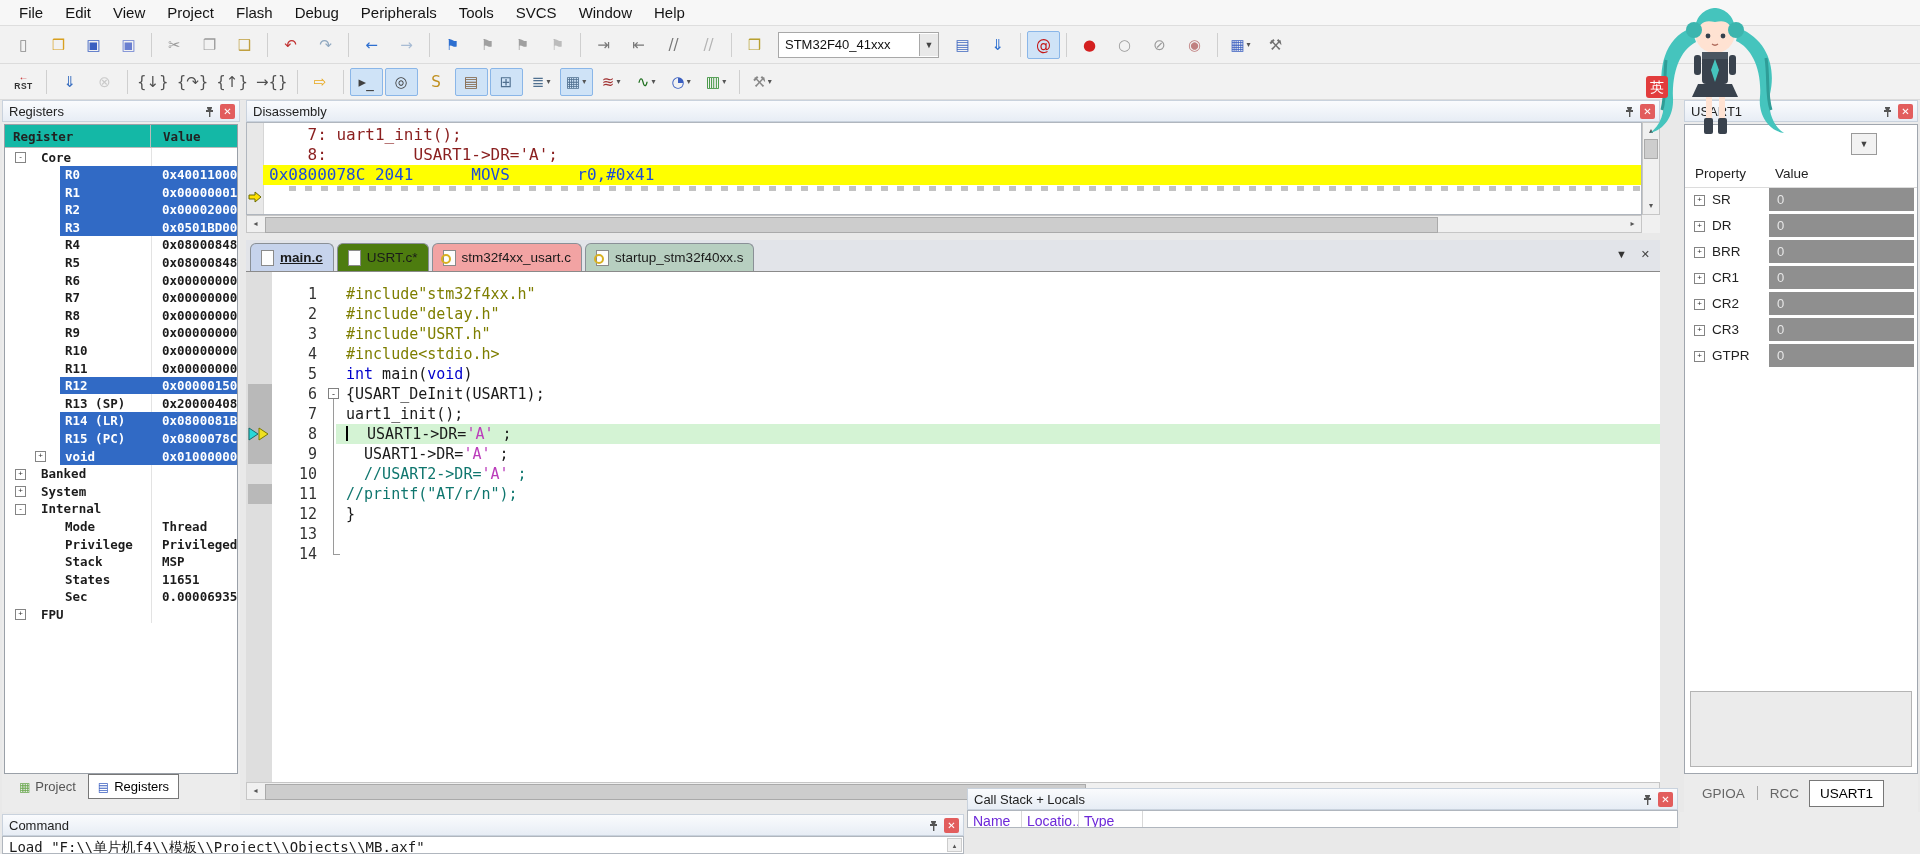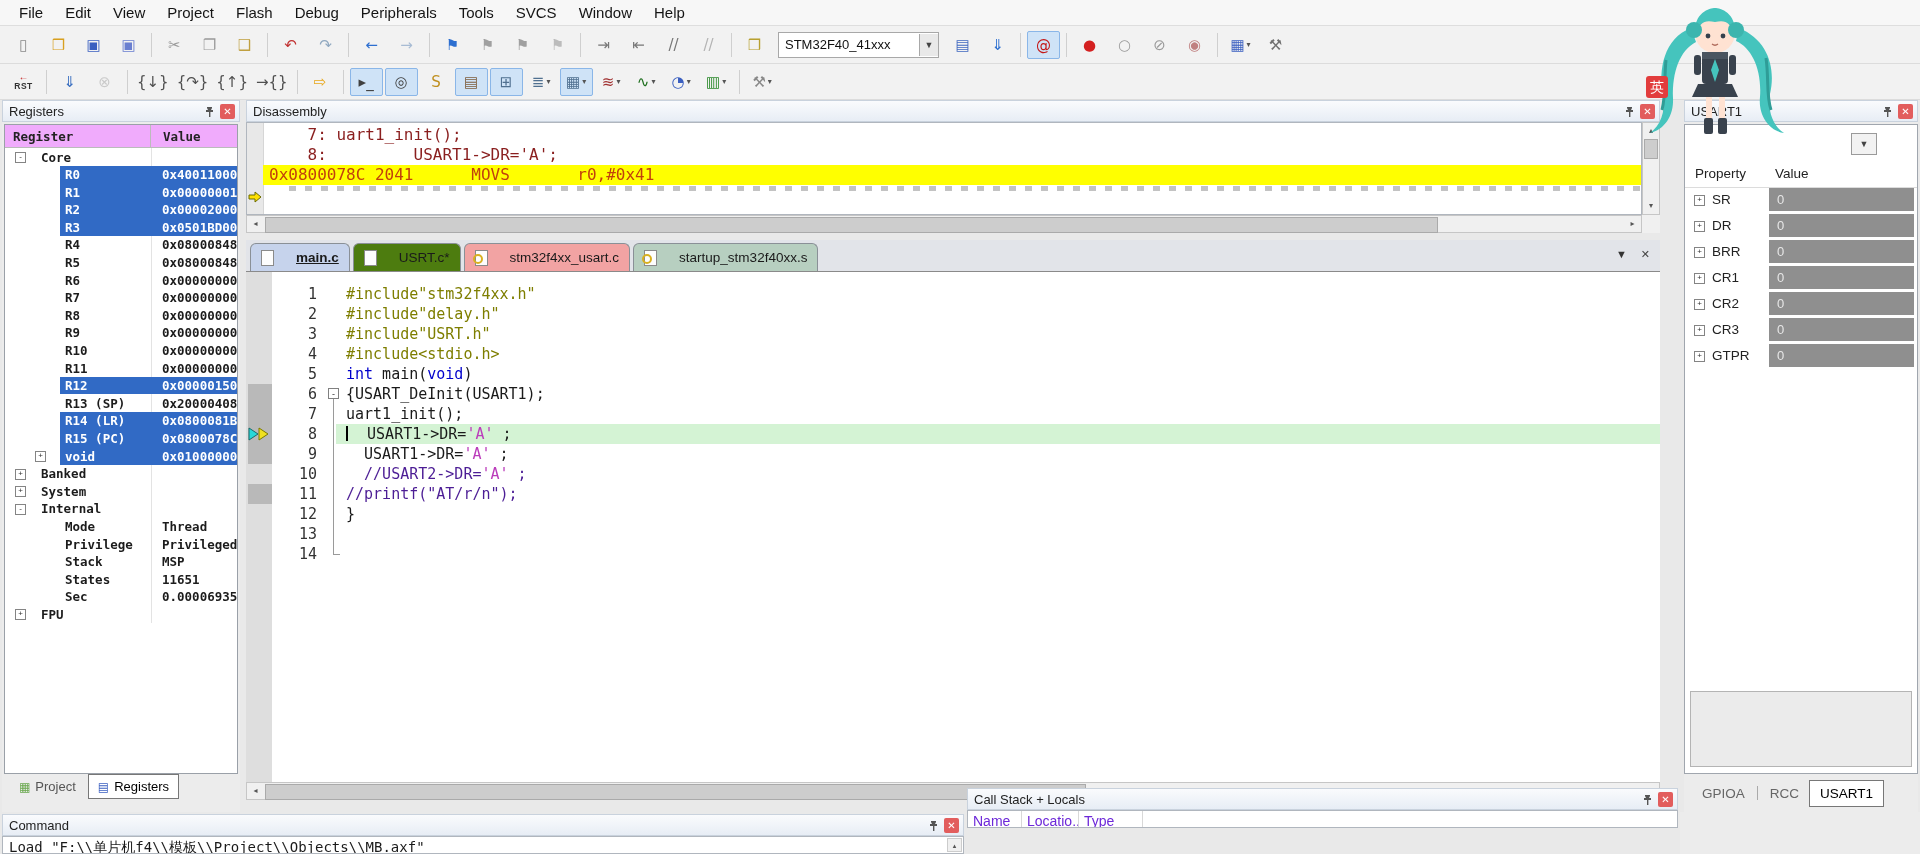--- a/index.html
+++ b/index.html
@@ -27,21 +27,21 @@
   
   .panel{position:absolute;background:#ececec;box-sizing:border-box}
   .panel-title{height:22px;background:linear-gradient(#fafbfd,#e7edf5);border:1px solid #c9d2dd;display:flex;align-items:center;padding:0 6px;font-size:13px;color:#222;position:relative;box-sizing:border-box}
   .cap-btns{position:absolute;right:4px;top:3px;display:flex;gap:4px;align-items:center}
   .closeb{width:15px;height:15px;background:#e25d5d;color:#fff;font-size:10px;line-height:15px;text-align:center;border-radius:2px}
   .pin{width:13px;height:15px;display:flex;align-items:center;justify-content:center}
 
   
   #registers-panel{left:2px;top:100px;width:238px;height:712px}
   #reg-table{position:absolute;left:2px;right:2px;top:24px;bottom:38px;background:#fff;border:1px solid #9aa0a8;overflow:hidden}
-  #reg-head{display:flex;height:22px;background:#f0abfc;border-bottom:1px solid #bbb;font:700 12.5px "DejaVu Sans Mono",monospace;color:#222}
+  #reg-head{display:flex;height:22px;background:#14b8a6;border-bottom:1px solid #bbb;font:700 12.5px "DejaVu Sans Mono",monospace;color:#222}
   #reg-head .c1{width:146px;border-right:1px solid #bbb;padding:4px 0 0 8px;box-sizing:border-box}
   #reg-head .c2{flex:1;padding:4px 0 0 12px}
   #reg-rows{position:relative}
   #reg-rows::before{content:"";position:absolute;left:146px;top:0;bottom:0;border-left:1px solid #e3e3e3}
   .reg-row{position:relative;height:17.6px;font:700 12.5px "DejaVu Sans Mono",monospace;color:#1c1c1c;white-space:nowrap}
   .reg-row.selected{background:linear-gradient(to right,#fff 55px,#316ac5 55px);color:#fff}
   .reg-row .lbl{position:absolute;left:60px;top:1.5px}
   .reg-row.group .lbl{left:36px}
   .reg-row .val{position:absolute;left:157px;top:1.5px}
   .exp{position:absolute;top:4px;width:9px;height:9px;border:1px solid #848484;background:#fff;color:#333;font:8px/8px "Liberation Sans",sans-serif;text-align:center}
@@ -52,60 +52,60 @@
   .btab.active{background:#fff;border:1px solid #777;color:#000}
   .bicon{font-size:12px;font-family:"DejaVu Sans",sans-serif}
 
   
   #disasm-panel{left:246px;top:100px;width:1414px;height:133px}
   #disasm-body{position:absolute;left:0;right:18px;top:22px;bottom:18px;background:#fff;border:1px solid #b0b6be;overflow:hidden;box-sizing:border-box}
   #disasm-margin{position:absolute;left:0;top:0;bottom:0;width:16px;background:#e8e8e8;border-right:1px solid #d6d6d6}
   #disasm-lines{position:absolute;left:16px;right:0;top:2px}
   .dis-line{height:20px;line-height:20px;font:16px "DejaVu Sans Mono",monospace;white-space:pre;color:#1a1a1a;padding-left:6px}
   .dis-line.src{color:#8a1f1f}
-  .dis-line.current{background:#ffff00;color:#c2410c}
+  .dis-line.current{background:#ffff00;color:#1d4ed8}
   .dis-partial{height:5px;margin:1px 0 0 26px;background:repeating-linear-gradient(90deg,#9a9a9a 0 7px,transparent 7px 16px);opacity:.6}
   .dis-arrow{position:absolute;left:1px}
   .vscroll{position:absolute;right:0;top:22px;bottom:18px;width:18px;background:#f0f0f0;border:1px solid #c6c6c6;box-sizing:border-box}
   .vscroll .sa{height:16px;font-size:8px;color:#555;text-align:center;line-height:16px}
   .vscroll .sadown{position:absolute;bottom:0;left:0;right:0;height:16px;font-size:8px;color:#555;text-align:center;line-height:16px}
   .vscroll .thumb{position:absolute;top:16px;left:1px;right:1px;height:18px;background:#cdcdcd;border:1px solid #aaa}
   .hscroll{position:absolute;bottom:0;height:18px;background:#f0f0f0;border:1px solid #c6c6c6;box-sizing:border-box}
   .hscroll .sal{position:absolute;left:0;top:0;width:17px;height:16px;line-height:16px;text-align:center;font-size:8px;color:#555}
   .hscroll .sar{position:absolute;right:0;top:0;width:17px;height:16px;line-height:16px;text-align:center;font-size:8px;color:#555}
   .hthumb{position:absolute;top:1px;height:14px;background:#cdcdcd;border:1px solid #aaa}
   #disasm-hscroll{left:0;right:18px}
   #disasm-hscroll .hthumb{left:18px;width:84%}
   #disasm-corner{position:absolute;right:0;bottom:0;width:18px;height:18px;background:#f0f0f0}
 
   
   #editor-panel{left:246px;top:240px;width:1414px;height:560px}
   #etabs{position:absolute;top:0;left:0;right:0;height:32px;display:flex;align-items:flex-end;padding-left:4px;gap:3px;border-bottom:1px solid #8a8a8a;box-sizing:border-box;background:#e2e4e9}
-  .etab{height:27px;display:flex;align-items:center;gap:22px;padding:0 10px;border:1px solid #8a9097;border-bottom:none;border-radius:6px 6px 0 0;font-size:13.5px;color:#1a1a1a;white-space:nowrap}
+  .etab{height:27px;display:flex;align-items:center;gap:6px;padding:0 10px;border:1px solid #8a9097;border-bottom:none;border-radius:6px 6px 0 0;font-size:13.5px;color:#1a1a1a;white-space:nowrap}
   .etab.active .lbl{font-weight:bold;text-decoration:underline}
   .ticon{width:11px;height:14px;background:#fdfdfd;border:1px solid #8a8a8a;position:relative;flex:none}
   .ticon.key::after{content:"";position:absolute;left:-3px;top:3px;width:6px;height:6px;border:2px solid #d8b020;border-radius:50%}
   .tab-ctrl{position:absolute;right:10px;top:8px;display:flex;gap:14px;font-size:11px;color:#333}
   #ecode{position:absolute;left:0;right:0;top:32px;bottom:18px;background:#fff;overflow:hidden}
   #emargin{position:absolute;left:0;top:0;bottom:0;width:26px;background:#dedede}
   .mblock{position:absolute;left:2px;width:24px;background:#b9b9b9}
   #egutter{position:absolute;left:26px;top:12px;width:52px;text-align:right;font:15px "DejaVu Sans Mono",monospace;color:#333}
   #egutter div{height:20px;line-height:20px;padding-right:7px}
   #efold{position:absolute;left:78px;top:0;bottom:0;width:20px}
   .foldbox{position:absolute;left:4px;width:11px;height:11px;border:1px solid #808080;background:#fff;font:9px/10px "Liberation Sans",sans-serif;text-align:center;color:#333;box-sizing:border-box}
   .foldline{position:absolute;left:9px;width:1px;background:#9a9a9a}
   .foldend{position:absolute;left:9px;width:7px;height:1px;background:#9a9a9a}
   #elines{position:absolute;left:90px;right:0;top:12px;font:15px "DejaVu Sans Mono",monospace;color:#1a1a1a}
   .eline{height:20px;line-height:20px;white-space:pre;padding-left:10px}
   .eline.current{background:#d4f3d4}
   .cursor{display:inline-block;width:2px;height:15px;background:#000;vertical-align:-2px;margin-right:1px}
   .seg-pp,.seg-str{color:#7e7e00}
   .seg-kw{color:#0000cc}
   .seg-chr{color:#bb3cbb}
-  .seg-cmt{color:#4c1d95}
+  .seg-cmt{color:#0f766e}
   .seg-pl{color:#1a1a1a}
   #runarrows{position:absolute;left:1px}
   #ehscroll{left:0;right:0}
   #ehscroll .hthumb{left:18px;width:58%}
 
   
   #sfr-panel{left:1684px;top:100px;width:234px;height:712px}
   #sfr-body{position:absolute;left:0;right:0;top:24px;bottom:38px;background:#fff;border:1px solid #a0a6ae;box-sizing:border-box}
   #sfr-combo{position:absolute;top:8px;right:40px;width:24px;height:20px;border:1px solid #9a9a9a;background:#f2f2f2;font-size:9px;display:flex;align-items:center;justify-content:center;color:#444}
   #sfr-head{position:absolute;top:38px;left:0;right:0;height:24px;font-size:13.5px;color:#222;border-bottom:1px solid #dcdcdc}

